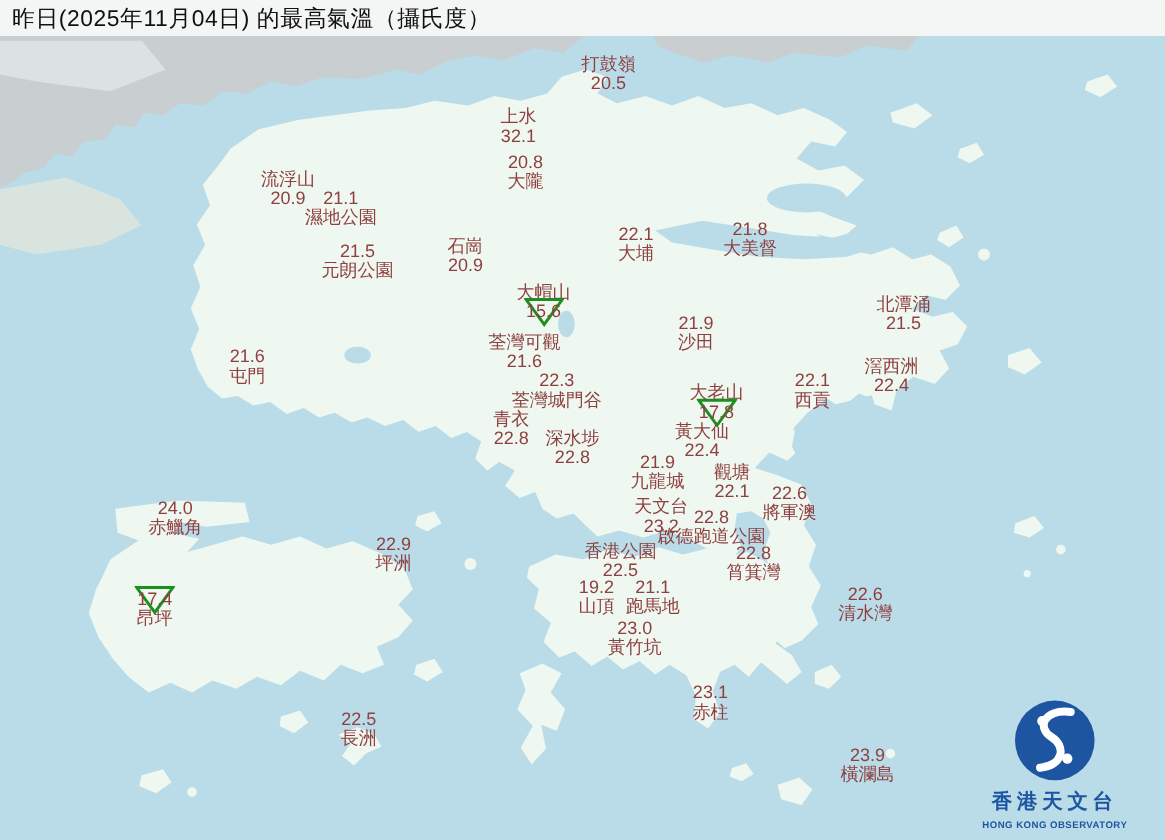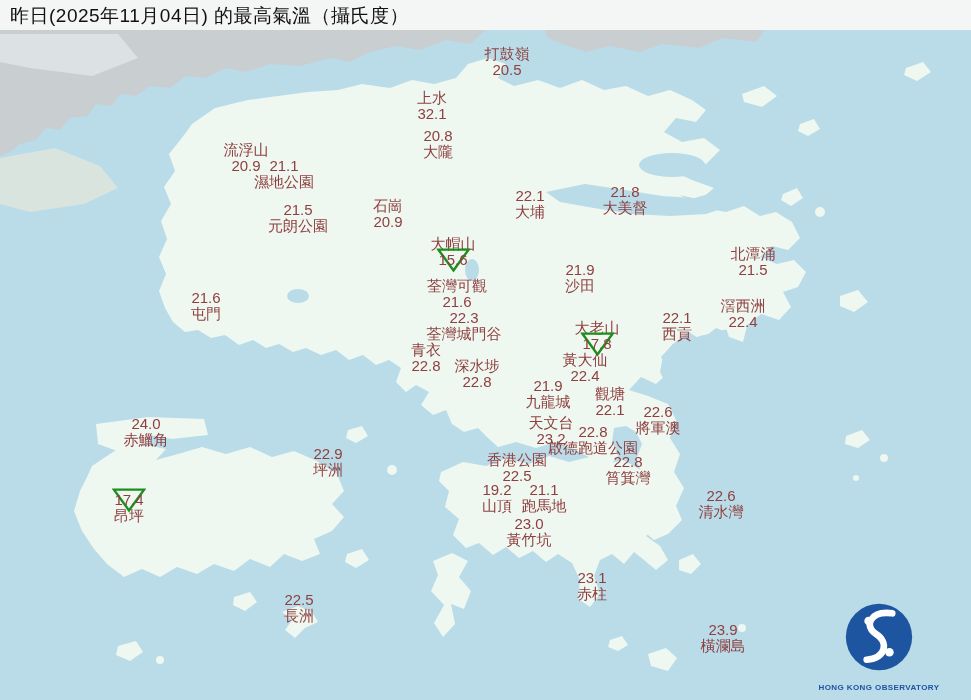--- a/index.html
+++ b/index.html
@@ -17,21 +17,21 @@
          letter-spacing:0.5px;}
   .station{position:absolute;transform:translateX(-50%);text-align:center;color:var(--station-text);
            font-size:15px;line-height:16px;white-space:nowrap;z-index:4;}
   .st-val{position:relative;}
   .vtext{position:relative;z-index:1;}
   .tri{position:absolute;left:50%;top:50%;width:34px;height:25px;transform:translate(-50%,-50%);z-index:0;}
   .tri polygon{fill:none;stroke:var(--marker-green);stroke-width:2.6;}
   .logo{position:absolute;right:12px;bottom:8px;width:160px;text-align:center;z-index:4;color:var(--logo-blue);}
   .logo svg{width:72px;height:72px;display:block;margin:0 auto 3px;}
   .logo-zh{font-size:17px;font-weight:bold;letter-spacing:4px;}
-  .logo-en{font-size:8px;font-weight:bold;letter-spacing:0.4px;margin-top:10px;}
+  .logo-en{font-size:8px;font-weight:bold;letter-spacing:0.4px;margin-top:4px;}
 </style>
 </head>
 <body>
 
 <div class="screen">
 
   <svg class="map" viewBox="0 0 971 700" aria-hidden="true">
     <rect class="sea" x="0" y="0" width="971" height="700"></rect>
 
     <path class="gray" d="M0,30 L486,30 L470,44 L446,40 L420,50 L396,46 L370,52 L350,62 L330,58 L300,66 L270,64 L246,72 L226,68 L206,78 L186,76 L170,88 L150,86 L136,96 L120,94 L112,106 L96,104 L88,116 L70,118 L60,130 L46,128 L36,140 L20,144 L10,152 L0,156 Z"></path>
@@ -109,21 +109,21 @@
         <div class="st-val"><span class="vtext">20.5</span></div>
       </div>
       <div class="station" style="left: 432px; top: 90px;">
         <div>上水</div>
         <div class="st-val"><span class="vtext">32.1</span></div>
       </div>
       <div class="station" style="left: 438px; top: 128px;">
         <div class="st-val"><span class="vtext">20.8</span></div>
         <div>大隴</div>
       </div>
-      <div class="station" style="left: 246px; top: 142px;">
+      <div class="station" style="left: 240px; top: 142px;">
         <div>流浮山</div>
         <div class="st-val"><span class="vtext">20.9</span></div>
       </div>
       <div class="station" style="left: 284px; top: 158px;">
         <div class="st-val"><span class="vtext">21.1</span></div>
         <div>濕地公園</div>
       </div>
       <div class="station" style="left: 625px; top: 146px; margin-top: 38px;">
         <div class="st-val"><span class="vtext">21.8</span></div>
         <div>大美督</div>
@@ -147,21 +147,21 @@
           </svg><span class="vtext">15.6</span></div>
       </div>
       <div class="station" style="left: 753px; top: 246px;">
         <div>北潭涌</div>
         <div class="st-val"><span class="vtext">21.5</span></div>
       </div>
       <div class="station" style="left: 580px; top: 262px;">
         <div class="st-val"><span class="vtext">21.9</span></div>
         <div>沙田</div>
       </div>
-      <div class="station" style="left: 437px; top: 278px; margin-left: 20px;">
+      <div class="station" style="left: 437px; top: 278px;">
         <div>荃灣可觀</div>
         <div class="st-val"><span class="vtext">21.6</span></div>
       </div>
       <div class="station" style="left: 206px; top: 290px;">
         <div class="st-val"><span class="vtext">21.6</span></div>
         <div>屯門</div>
       </div>
       <div class="station" style="left: 743px; top: 298px;">
         <div>滘西洲</div>
         <div class="st-val"><span class="vtext">22.4</span></div>
@@ -264,16 +264,17 @@
       </div>
     </div>
 
   <div class="logo">
     <svg viewBox="0 0 76 76" aria-hidden="true">
       <circle cx="38" cy="38" r="35" fill="var(--logo-blue)"></circle>
       <path d="M52,13 C28,10 22,27 35,35 C48,43 46,60 25,62" stroke="#ffffff" stroke-width="7" fill="none" stroke-linecap="round"></path>
       <circle cx="27" cy="21" r="4.5" fill="#ffffff"></circle>
       <circle cx="49" cy="54" r="4.5" fill="#ffffff"></circle>
     </svg>
+    <div class="logo-zh">香港天文台</div>
     <div class="logo-en">HONG KONG OBSERVATORY</div>
   </div>
 
 </div>
 
 </body></html>

